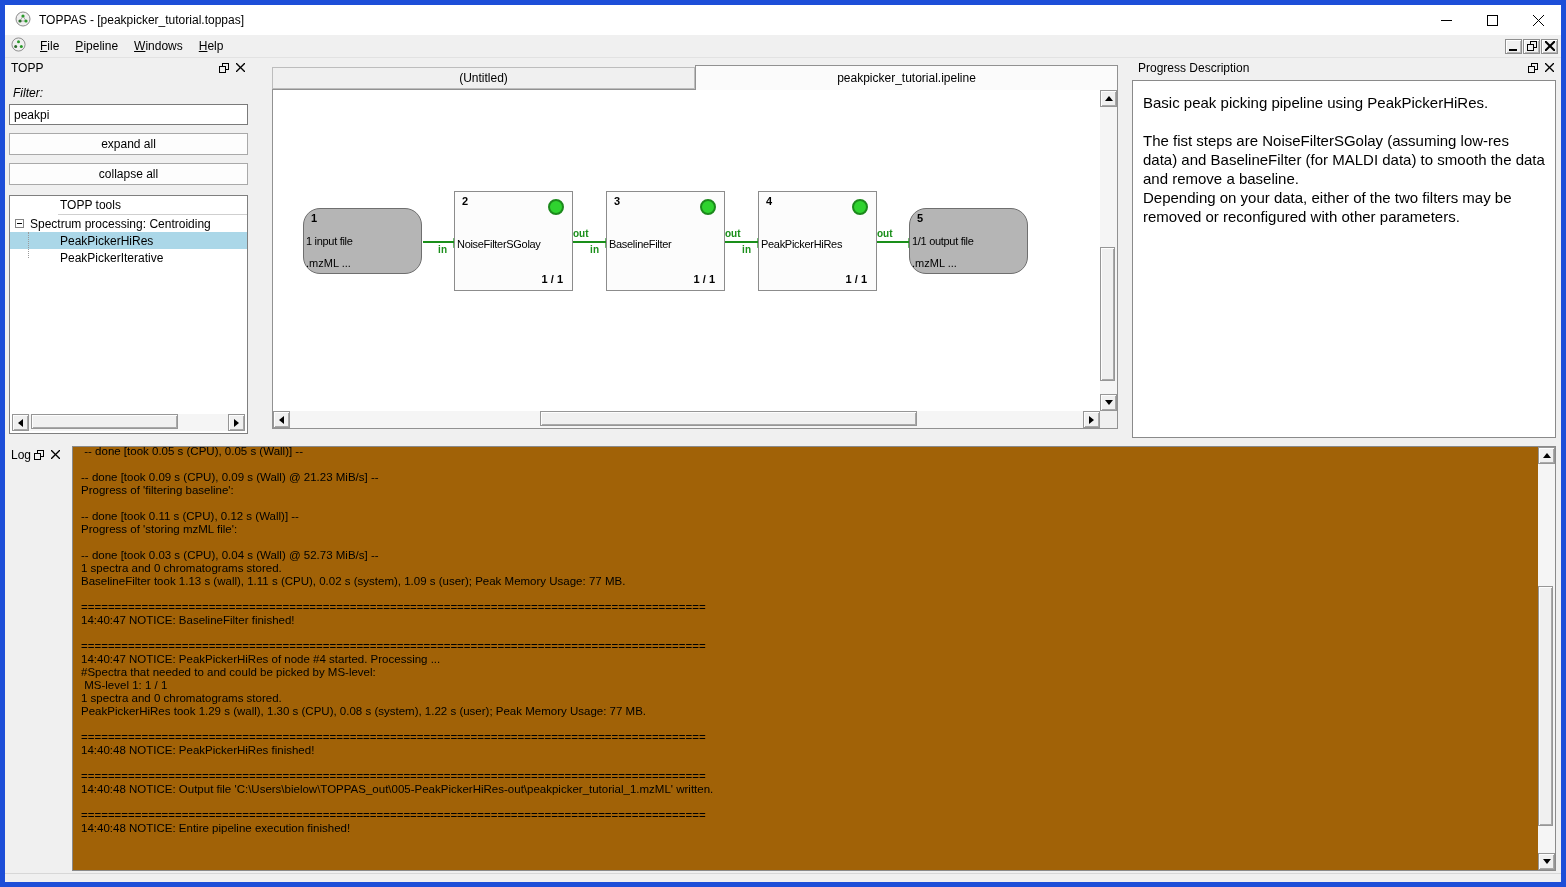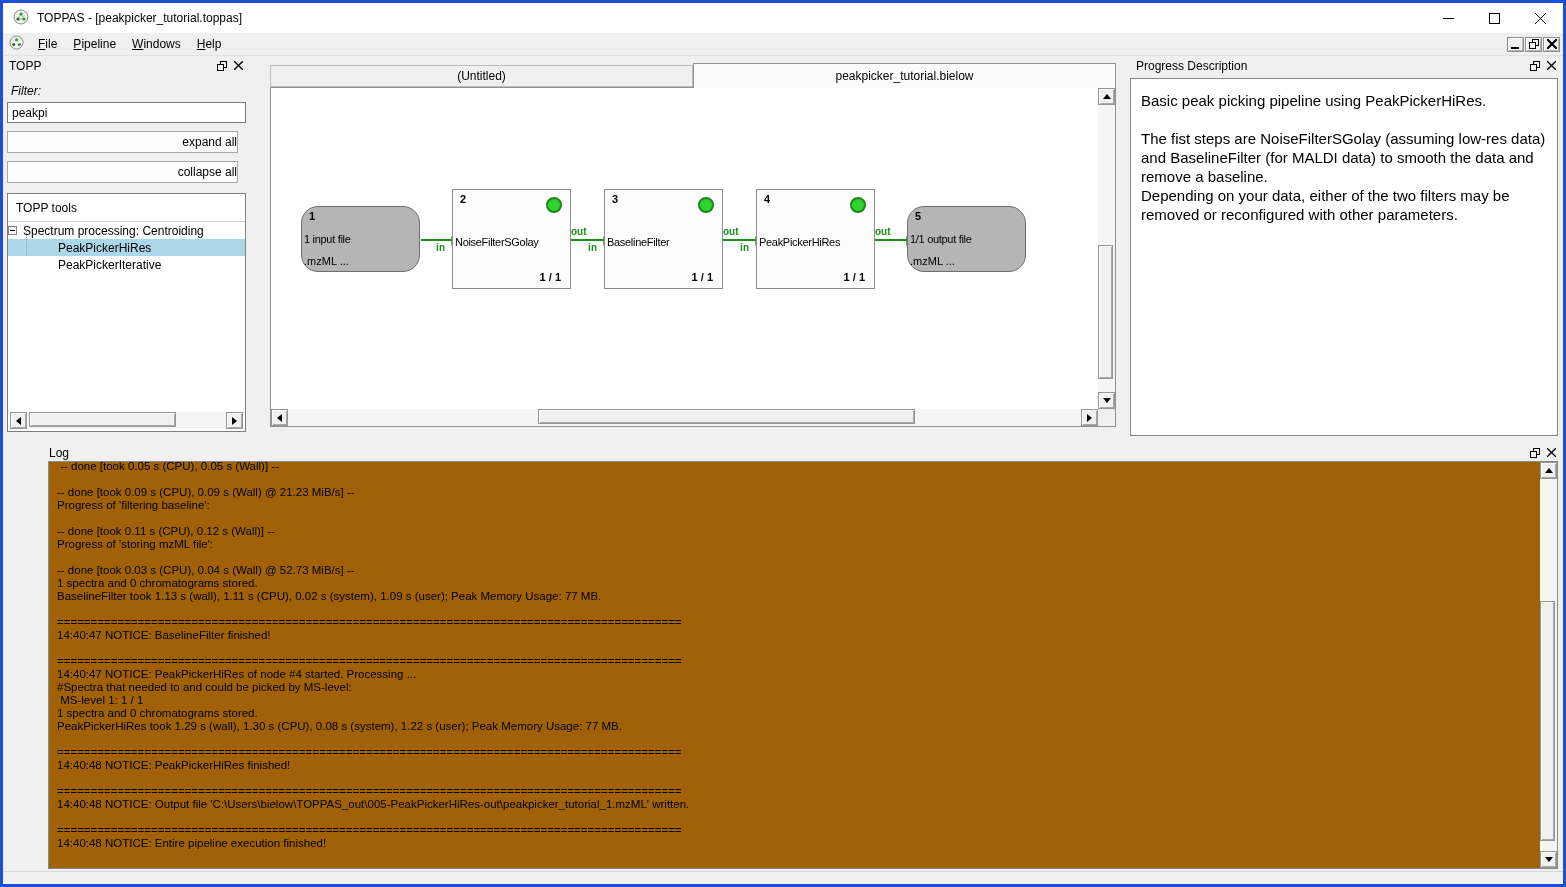--- a/index.html
+++ b/index.html
@@ -1,18 +1,18 @@
 <!DOCTYPE html>
 <html><head>
 <meta charset="utf-8">
 <style>
   * { margin:0; padding:0; box-sizing:border-box; }
   html,body { background:#c9c9c9; }
   body { font-family:"Liberation Sans", sans-serif; font-size:12px; color:#000; }
-  .window { width:1566px; height:887px; background:#f0f0f0; border:3px solid #1d4ed8;
+  .window { width:1566px; height:887px; background:#f0f0f0; border:5px solid #1d4ed8;
             display:flex; flex-direction:column; overflow:hidden; }
 
   
   .titlebar { height:30px; background:#ffffff; display:flex; align-items:center; flex:0 0 auto; }
   .titlebar .app-icon { margin:0 8px 0 10px; }
   .title-text { font-size:12px; }
   .title-btns { margin-left:auto; display:flex; height:100%; }
   .tbtn { width:46px; display:flex; align-items:center; justify-content:center; }
   .tbtn svg { display:block; }
 
@@ -31,27 +31,27 @@
 
   .dock-header { height:17px; display:flex; align-items:center; padding:2px 4px 0 6px; flex:0 0 auto; }
   .dock-header .spacer { flex:1; }
   .hdr-ic { width:16px; height:14px; display:flex; align-items:center; justify-content:center; }
 
   
   .dock-left { width:247px; flex:0 0 auto; display:flex; flex-direction:column; }
   .filter-label { margin:11px 8px 4px 8px;font-style:italic; }
   .filter-input { margin:0 4px; height:21px; border:1px solid #7a7a7a; background:#fff;
                   font:12px "Liberation Sans", sans-serif; padding:1px 4px; }
-  .panel-btn { margin:8px 12px 0 4px; height:22px; background:#fdfdfd; border:1px solid #a9a9a9;
-               font:12px "Liberation Sans", sans-serif;text-align:right; }
+  .panel-btn { margin:8px 4px 0 4px; height:22px; background:#fdfdfd; border:1px solid #a9a9a9;
+               font:12px "Liberation Sans", sans-serif; }
   .tree-frame { margin:10px 4px 0 4px; height:239px; background:#fff; border:1px solid #7f7f7f;
                 position:relative; overflow:hidden; }
-  .tree-header { height:28px; border-bottom:1px solid #cfcfcf; display:flex; align-items:center; padding-left:8px; background:#fff; }
+  .tree-header { height:19px; border-bottom:1px solid #cfcfcf; display:flex; align-items:center; padding-left:2px; background:#fff;margin-left:48px; }
   .tree-row { height:17px; display:flex; align-items:center; }
-  .tree-group { }
+  .tree-group { padding-left:5px; }
   .expander { width:9px; height:9px; border:1px solid #848484; background:#fff; position:relative; margin-right:6px; flex:0 0 auto; }
   .expander::after { content:""; position:absolute; left:1px; right:1px; top:3px; height:1px; background:#000; }
   .tree-child { padding-left:50px; }
   .tree-child.selected { background:#abd7e8; }
   .tree-dots { position:absolute; left:18px; top:36px; width:1px; height:26px; border-left:1px dotted #9a9a9a; }
   .tree-sb { position:absolute; left:2px; right:2px; bottom:2px; }
 
   
   .sb-h { height:17px; display:flex; background:#f5f5f5; }
   .sb-v { width:17px; display:flex; flex-direction:column; background:#f5f5f5; }
@@ -96,21 +96,21 @@
   .edge .lbl { position:absolute; color:#1a8f1a; font-size:10px; font-weight:bold; line-height:10px; }
   .edge .lbl-out { left:0; top:-12px; }
   .edge .lbl-in { right:7px; top:4px; }
 
   
   .dock-right { flex:1; margin-left:14px; display:flex; flex-direction:column; }
   .desc-frame { margin:5px 5px 0 0; height:358px; background:#fff; border:1px solid #8a8a8a; padding:12px 10px; overflow:hidden; }
   .desc-text { font-size:15px; line-height:19px; white-space:pre-wrap; }
 
   
-  .dock-log { height:428px; display:flex; flex-direction:column; flex:0 0 auto;padding-left:40px; }
+  .dock-log { height:428px; display:flex; flex-direction:row; flex:0 0 auto; }
   .log-frame { margin:1px 5px 2px 5px; flex:1; background:#a16207; border:1px solid #8a8a8a; position:relative; overflow:hidden; }
   .log-text { position:absolute; left:0; top:-6px; right:18px; bottom:0; padding:4px 0 0 8px;
               font:11.5px/13px "Liberation Sans", sans-serif; white-space:pre-wrap; overflow:hidden; }
   .log-vsb { position:absolute; right:0; top:0; bottom:0; }
 
   
   .statusbar { height:13px; background:#f0f0f0; border-top:1px solid #d7d7d7; flex:0 0 auto; }
   .taskbar { height:6px; background:#1e1e1e; flex:1; display:flex; }
   .taskbar .tseg { height:100%; background:#2e2e2e; }
 </style>
@@ -226,21 +226,21 @@
           <div class="sb-btn">
               <span class="tri-r"></span>
             </div>
         </div>
       </div>
     </div>
 
     <div class="center">
       <div class="tabbar">
         <div class="tab inactive">(Untitled)</div>
-        <div class="tab active">peakpicker_tutorial.bielow</div>
+        <div class="tab active">peakpicker_tutorial.ipeline</div>
       </div>
       <div class="canvas-frame">
         <div class="canvas">
 
           <div class="node node-io" style="left:30px; top:118px;">
             <span class="node-id">1</span>
             <span class="node-name">1 input file</span>
             <span class="node-sub">.mzML ...</span>
           </div>
 

